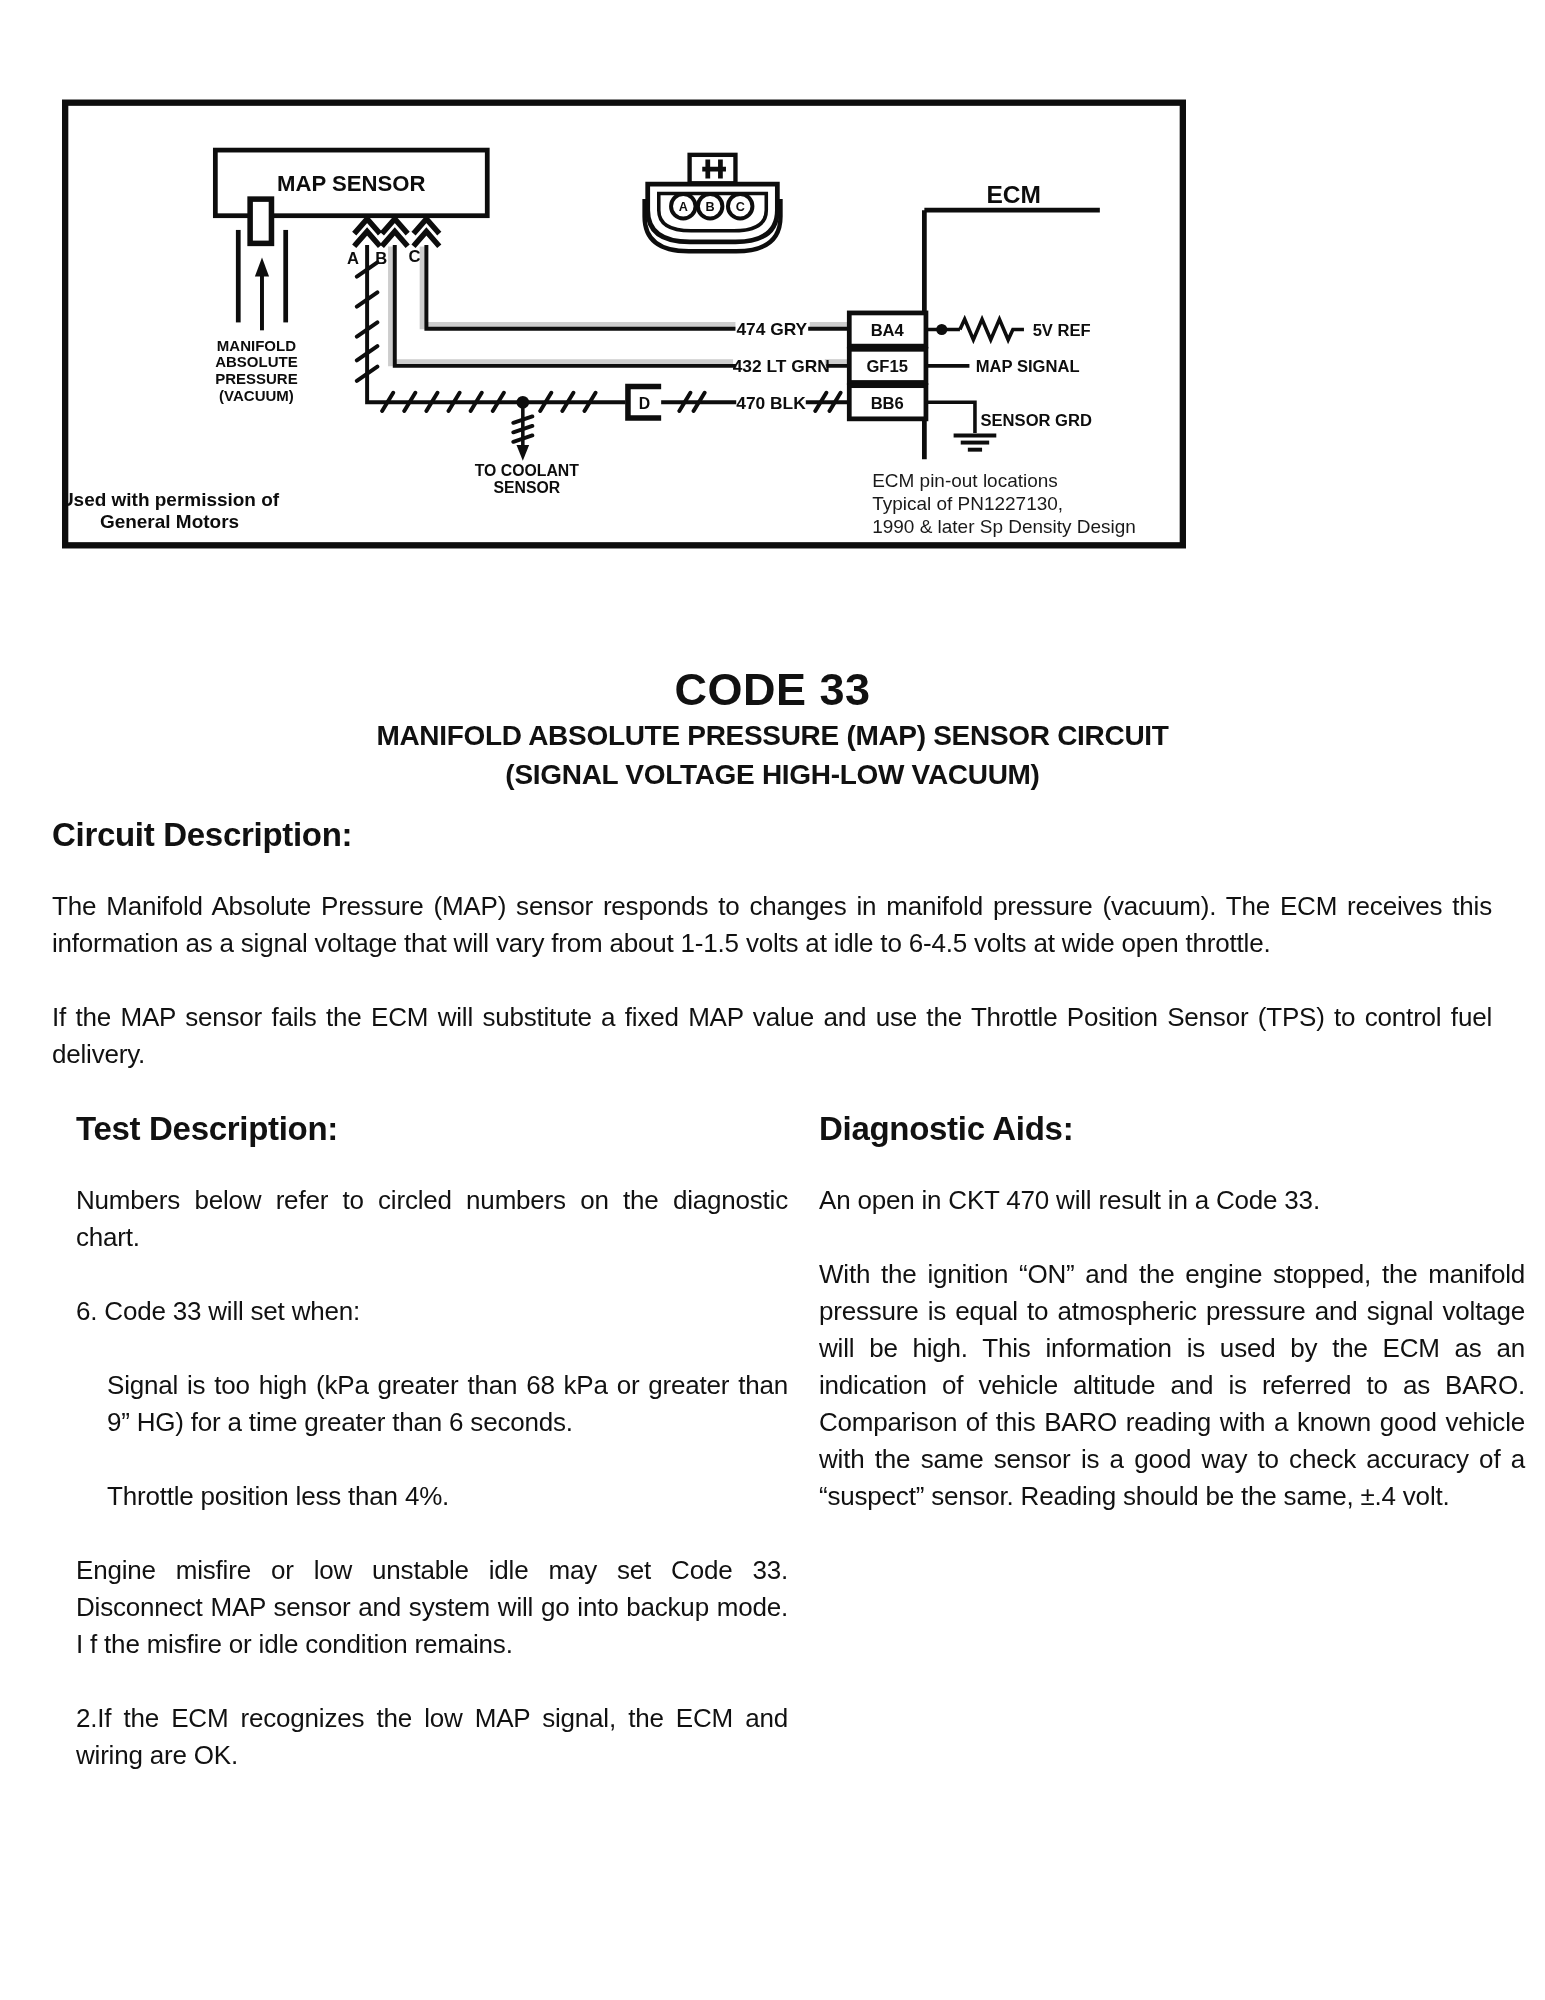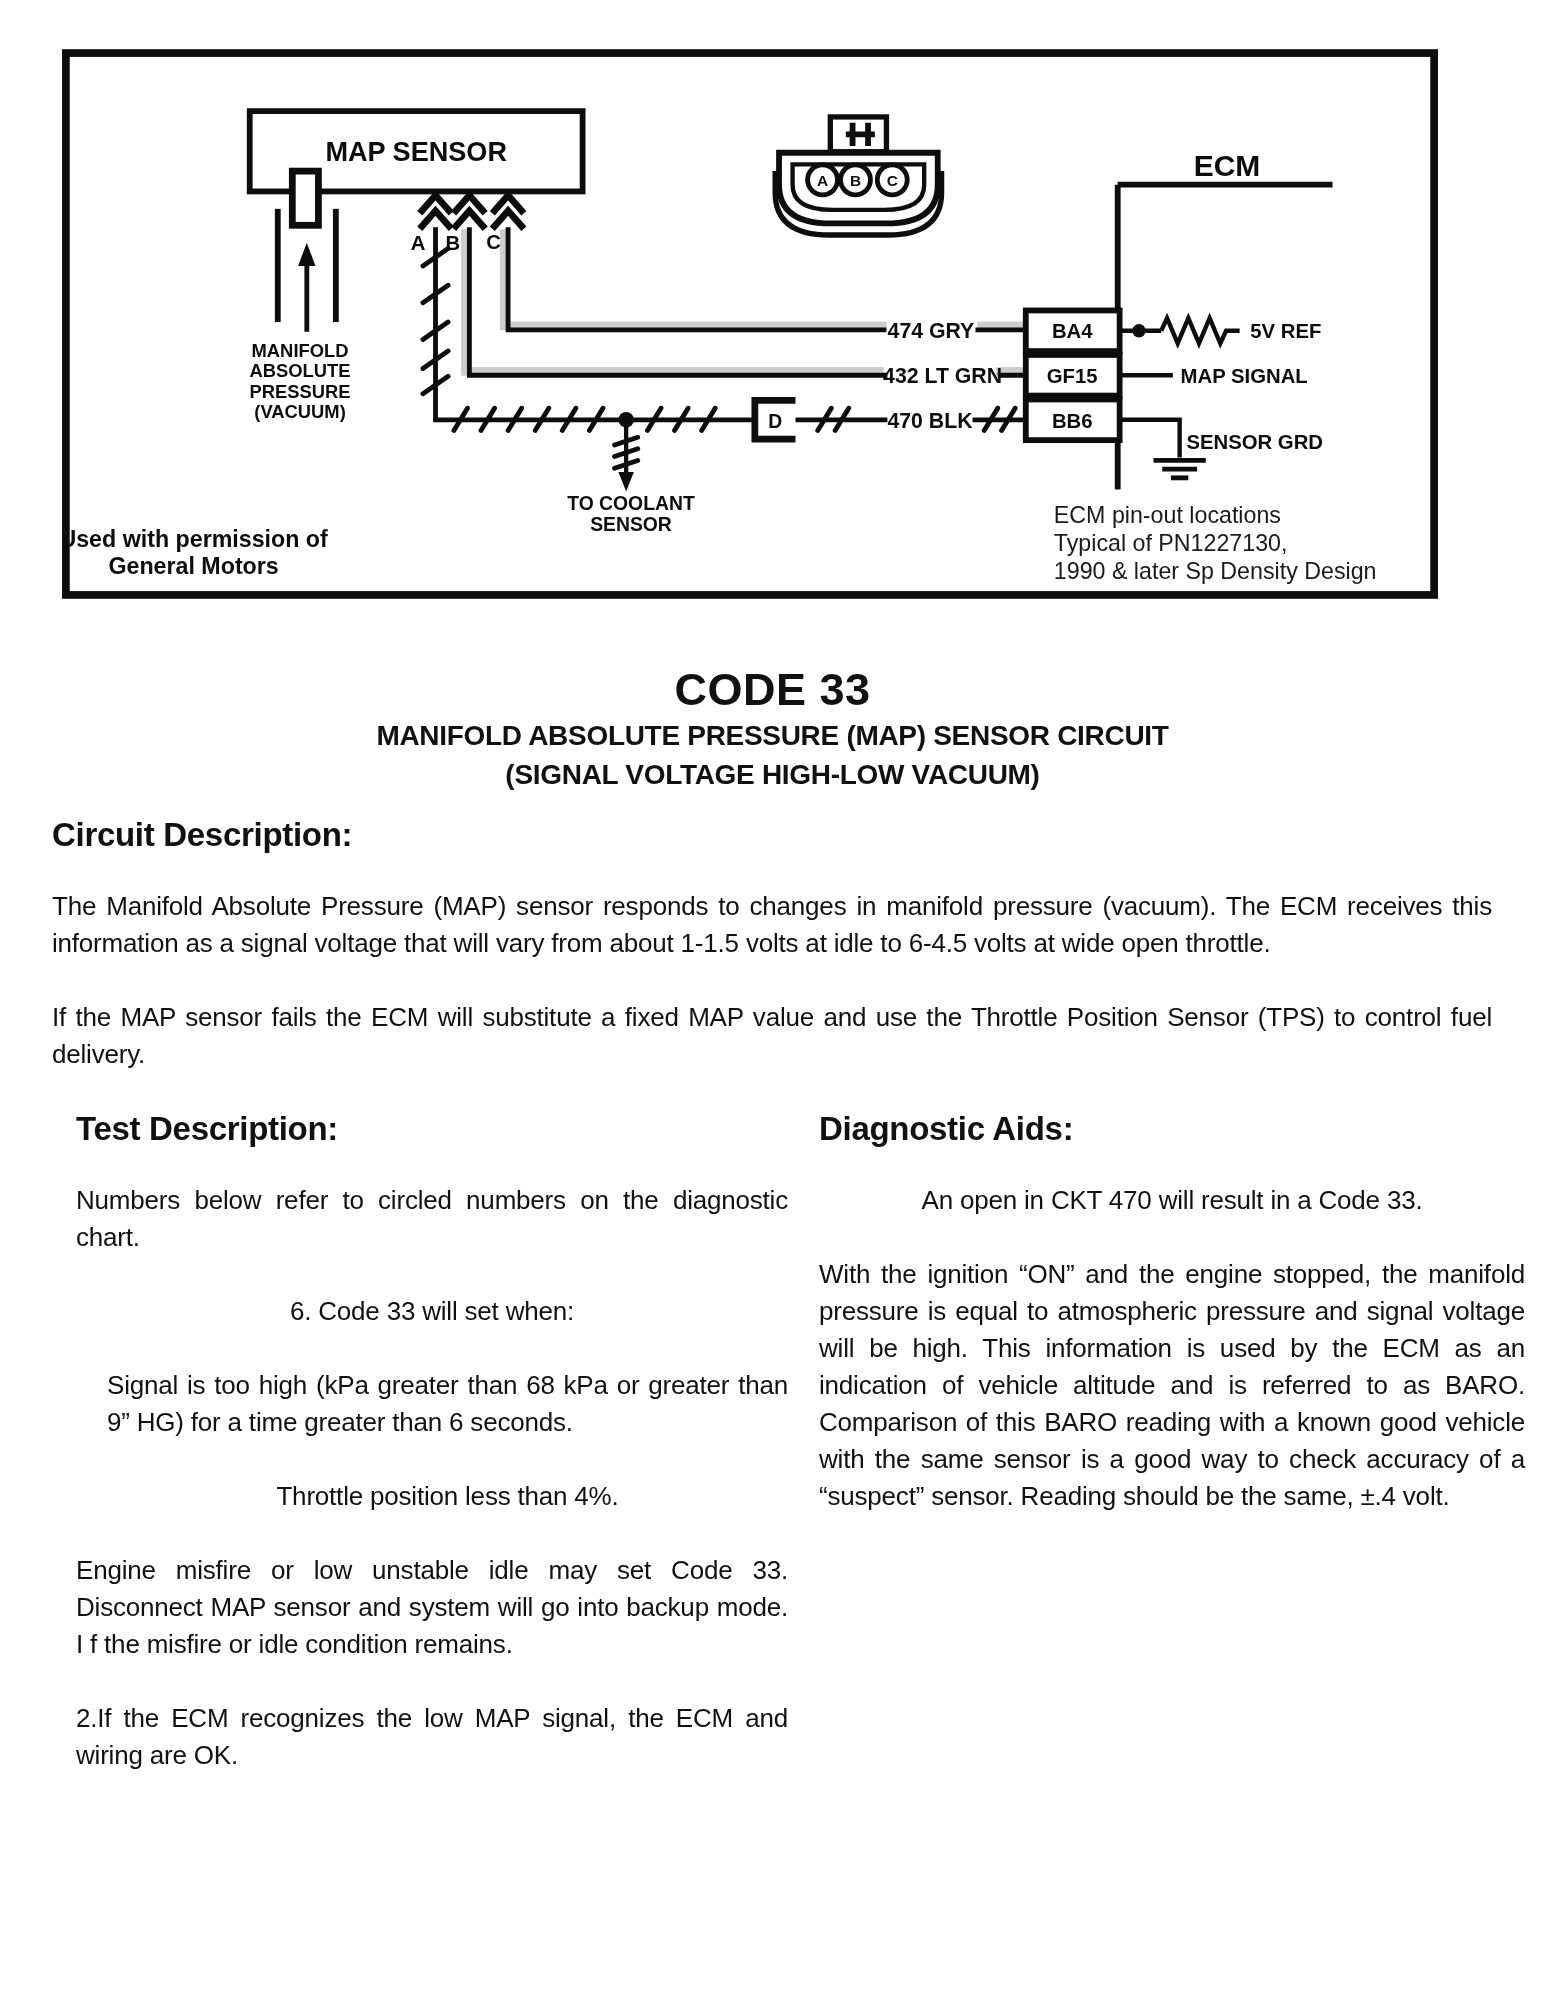--- a/index.html
+++ b/index.html
@@ -6,39 +6,39 @@
   .page{
     position:relative;
     width:1545px;height:2000px;
     background:#ffffff;
     font-family:"Liberation Sans", sans-serif;
     color:#111;
     overflow:hidden;
   }
   
   .diagram{
-    position:absolute;left:62px;top:40px;width:1376px;height:568px;
+    position:absolute;left:62px;top:40px;width:1124px;height:568px;
   }
   .diagram svg{display:block;width:100%;height:100%;}
   .dtxt{font-family:"Liberation Sans",sans-serif;font-weight:bold;fill:#0d0d0d;}
   .dreg{font-family:"Liberation Sans",sans-serif;font-weight:normal;fill:#1a1a1a;}
   
   .textbody{
     position:absolute;left:0;top:664px;width:1545px;
   }
   .title-block{text-align:center;margin:0 0 22px 0;}
   .title-code{font-size:45px;font-weight:bold;letter-spacing:.5px;line-height:52px;}
   .title-sub{font-size:28px;font-weight:bold;line-height:39px;letter-spacing:-0.3px;}
   .sect-heading{
     font-size:33px;font-weight:bold;margin:0 0 34px 0;letter-spacing:-0.3px;
   }
   .body-copy{font-size:26px;line-height:37px;letter-spacing:-0.2px;}
   .full{margin:0 52px 0 52px;width:1440px;}
   .para{margin:0 0 37px 0;text-align:justify;}
-  .para.noj{text-align:center;}
+  .para.noj{text-align:left;}
   .cols{display:flex;margin-left:76px;}
   .col-left{width:712px;margin-right:31px;}
   .col-right{width:706px;}
   .indent{padding-left:31px;}
 </style>
 </head>
 <body>
 
 <div class="page">
 

